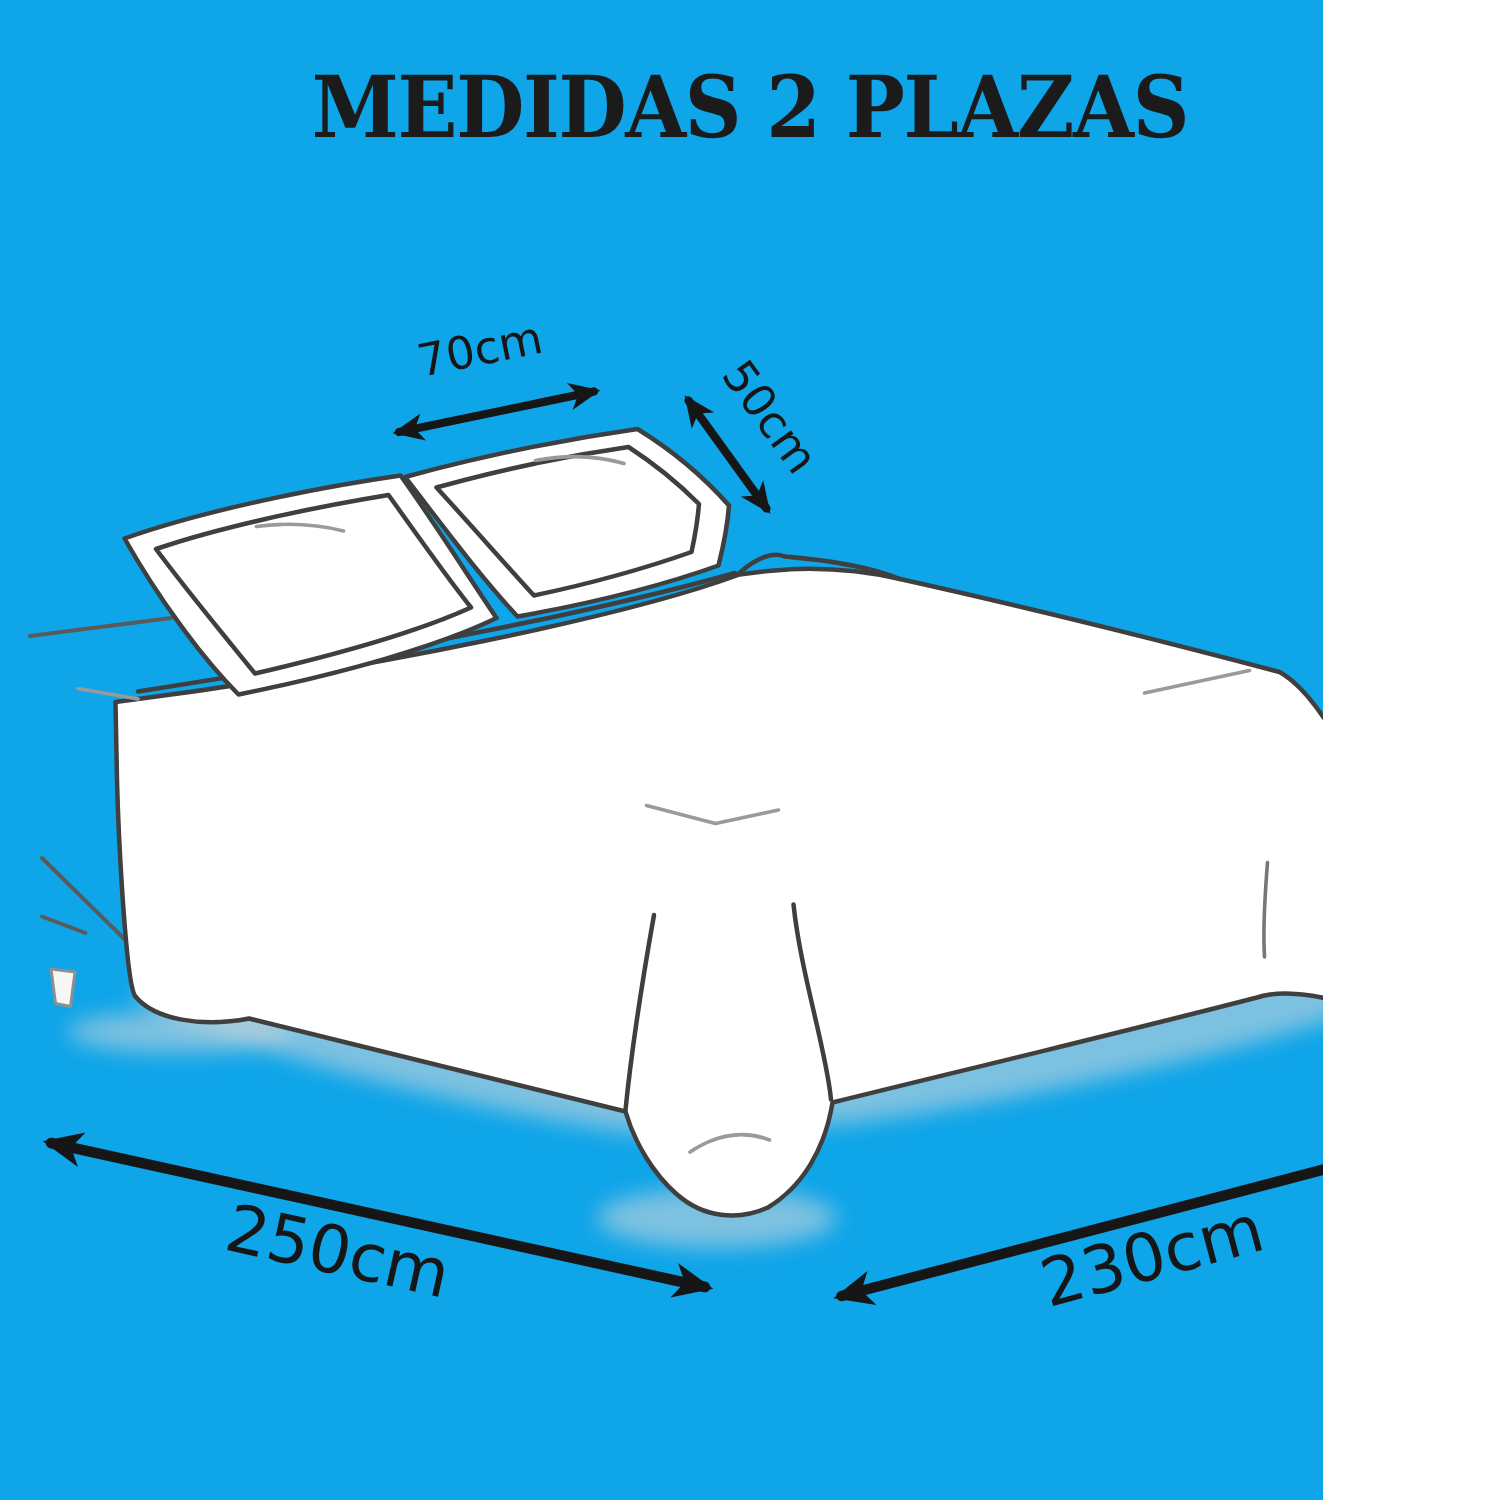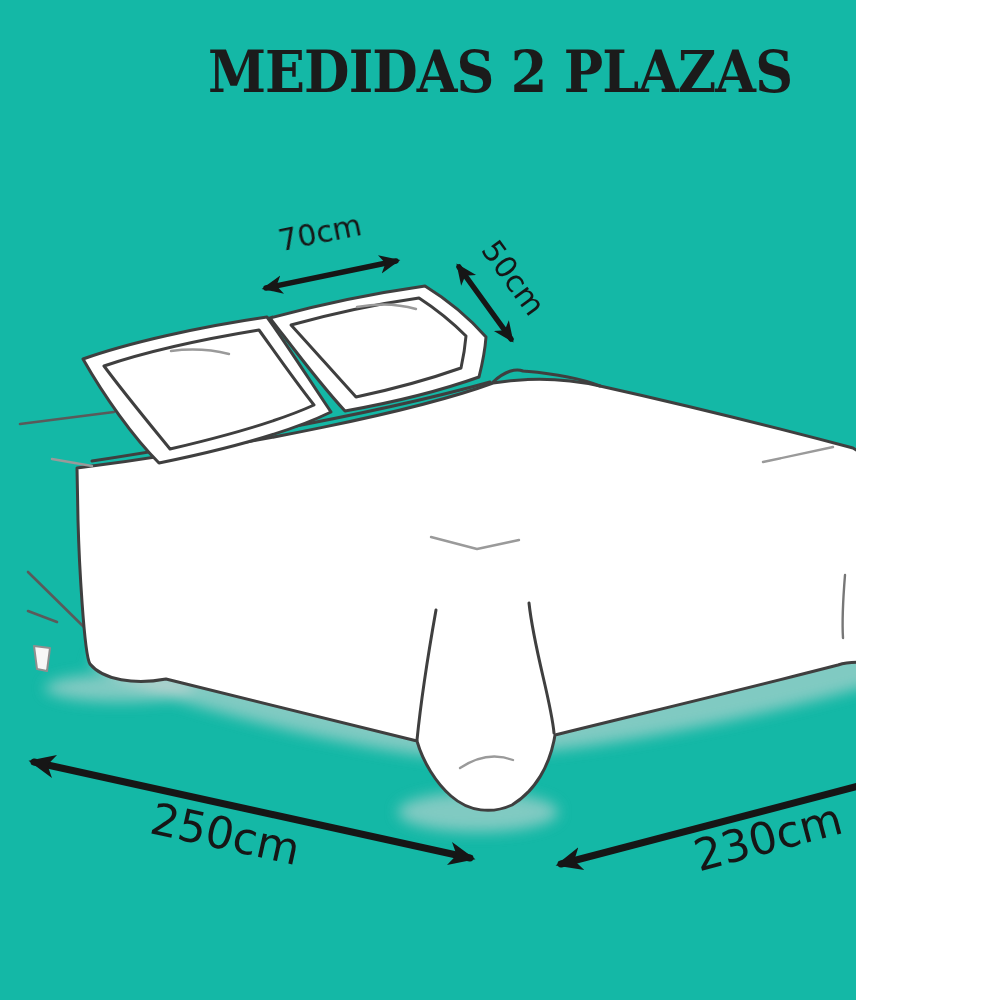--- a/index.html
+++ b/index.html
@@ -1,17 +1,17 @@
 <!DOCTYPE html>
 <html><head>
 <meta charset="utf-8">
 <style>
   html,body{margin:0;padding:0;background:#ffffff;}
-  .canvas{position:relative;width:856px;height:1000px;background:#14b8a6;overflow:hidden;
-          font-family:"DejaVu Sans",sans-serif;}
+  .canvas{position:relative;width:856px;height:1000px;background:#0ea5e9;overflow:hidden;
+          font-family:"DejaVu Sans",sans-serif;padding-left:26px;}
   .title{position:absolute;top:40px;left:0;width:1000px;height:64px;line-height:64px;
          margin:0;text-align:center;font-family:"DejaVu Serif","Liberation Serif",serif;
          font-weight:700;font-size:57px;color:#1b1b1b;letter-spacing:-1px;
          transform:scaleX(0.92);white-space:nowrap;}
   svg{position:absolute;left:0;top:0;}
   .outline{fill:#ffffff;stroke:#3f3f3f;stroke-width:3;stroke-linejoin:round;stroke-linecap:round;}
   .line{fill:none;stroke:#3f3f3f;stroke-width:3;stroke-linecap:round;stroke-linejoin:round;}
   .thin{fill:none;stroke:#9a9a9a;stroke-width:2.4;stroke-linecap:round;stroke-linejoin:round;}
   .mid{fill:none;stroke:#777777;stroke-width:2.4;stroke-linecap:round;}
   .frame{fill:none;stroke:#5a5a5a;stroke-width:2.6;stroke-linecap:round;}

